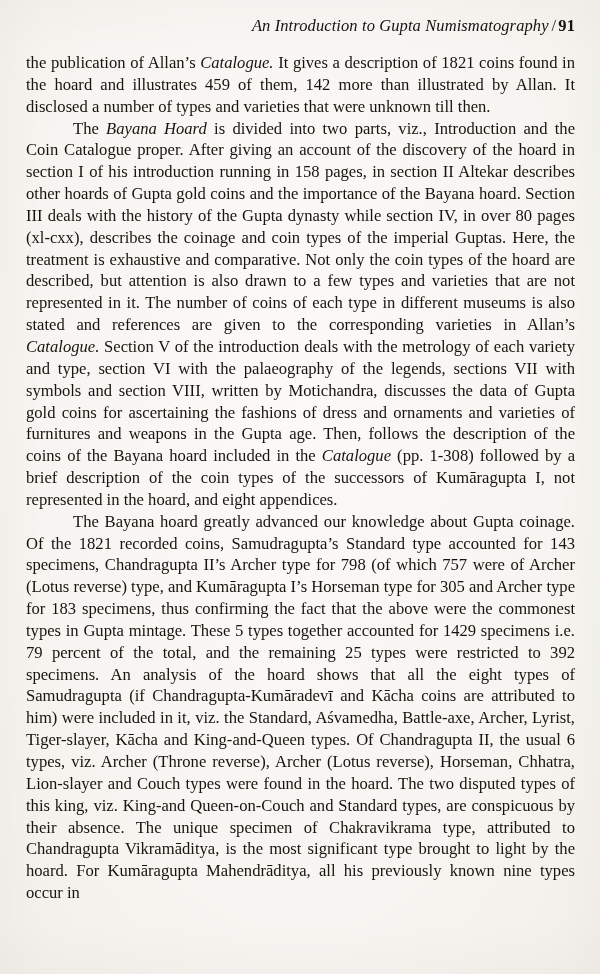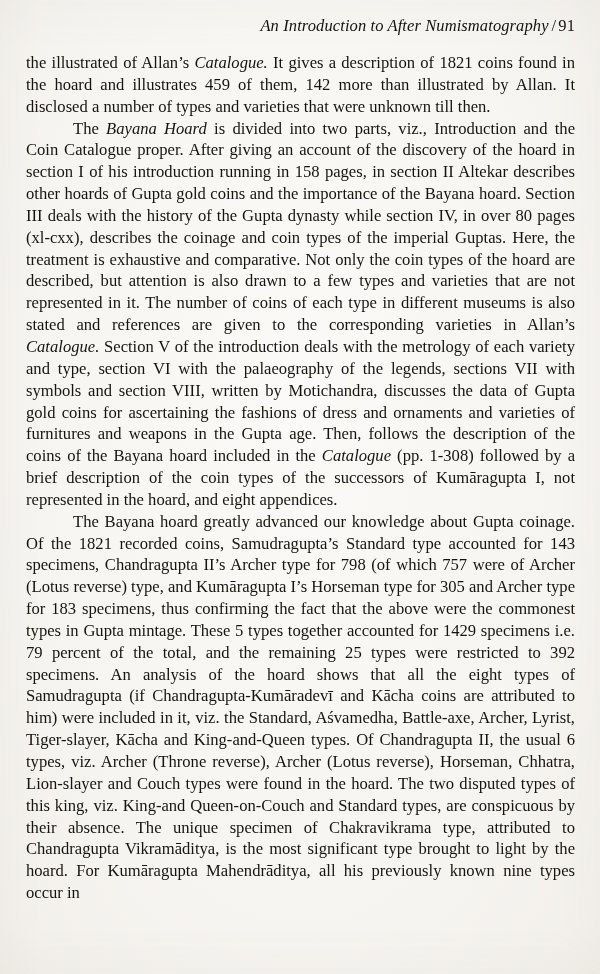--- a/index.html
+++ b/index.html
@@ -33,20 +33,21 @@
     width: 549px;
     text-align: right;
     font-style: italic;
     font-size: 16.5px;
     letter-spacing: 0.1px;
     color: #14110e;
     white-space: nowrap;
   }
   .running-head .folio {
     font-style: normal;
+    font-weight: bold;
   }
   .running-head .slash {
     font-style: normal;
     padding: 0 2px 0 3px;
   }
 
   
   .text-block {
     position: absolute;
     top: 52px;
@@ -81,23 +82,23 @@
       linear-gradient(90deg, rgba(120,110,95,0.05) 0%, rgba(0,0,0,0) 7%, rgba(0,0,0,0) 93%, rgba(120,110,95,0.045) 100%),
       linear-gradient(180deg, rgba(120,110,95,0.05) 0%, rgba(0,0,0,0) 5%, rgba(0,0,0,0) 95%, rgba(120,110,95,0.05) 100%);
   }
 </style>
 </head>
 <body>
 
 <div class="page">
 
   <div class="running-head">
-    <span>An Introduction to After Numismatography</span><span class="slash">/</span><span class="folio">91</span>
+    <span>An Introduction to Gupta Numismatography</span><span class="slash">/</span><span class="folio">91</span>
   </div>
 
   <div class="text-block">
-    <p class="para"><span>the illustrated of Allan’s </span><i>Catalogue.</i><span> It gives a description of 1821 coins found in the hoard and illustrates 459 of them, 142 more than illustrated by Allan. It disclosed a number of types and varieties that were unknown till then.</span></p>
+    <p class="para"><span>the publication of Allan’s </span><i>Catalogue.</i><span> It gives a description of 1821 coins found in the hoard and illustrates 459 of them, 142 more than illustrated by Allan. It disclosed a number of types and varieties that were unknown till then.</span></p>
     <p class="para indent"><span>The </span><i>Bayana Hoard</i><span> is divided into two parts, viz., Introduction and the Coin Catalogue proper. After giving an account of the discovery of the hoard in section I of his introduction running in 158 pages, in section II Altekar describes other hoards of Gupta gold coins and the importance of the Bayana hoard. Section III deals with the history of the Gupta dynasty while section IV, in over 80 pages (xl-cxx), describes the coinage and coin types of the imperial Guptas. Here, the treatment is exhaustive and comparative. Not only the coin types of the hoard are described, but attention is also drawn to a few types and varieties that are not represented in it. The number of coins of each type in different museums is also stated and references are given to the corresponding varieties in Allan’s </span><i>Catalogue.</i><span> Section V of the introduction deals with the metrology of each variety and type, section VI with the palaeography of the legends, sections VII with symbols and section VIII, written by Motichandra, discusses the data of Gupta gold coins for ascertaining the fashions of dress and ornaments and varieties of furnitures and weapons in the Gupta age. Then, follows the description of the coins of the Bayana hoard included in the </span><i>Catalogue</i><span> (pp. 1-308) followed by a brief description of the coin types of the successors of Kumāragupta I, not represented in the hoard, and eight appendices.</span></p>
     <p class="para indent"><span>The Bayana hoard greatly advanced our knowledge about Gupta coinage. Of the 1821 recorded coins, Samudragupta’s Standard type accounted for 143 specimens, Chandragupta II’s Archer type for 798 (of which 757 were of Archer (Lotus reverse) type, and Kumāragupta I’s Horseman type for 305 and Archer type for 183 specimens, thus confirming the fact that the above were the commonest types in Gupta mintage. These 5 types together accounted for 1429 specimens i.e. 79 percent of the total, and the remaining 25 types were restricted to 392 specimens. An analysis of the hoard shows that all the eight types of Samudragupta (if Chandragupta-Kumāradevī and Kācha coins are attributed to him) were included in it, viz. the Standard, Aśvamedha, Battle-axe, Archer, Lyrist, Tiger-slayer, Kācha and King-and-Queen types. Of Chandragupta II, the usual 6 types, viz. Archer (Throne reverse), Archer (Lotus reverse), Horseman, Chhatra, Lion-slayer and Couch types were found in the hoard. The two disputed types of this king, viz. King-and Queen-on-Couch and Standard types, are conspicuous by their absence. The unique specimen of Chakravikrama type, attributed to Chandragupta Vikramāditya, is the most significant type brought to light by the hoard. For Kumāragupta Mahendrāditya, all his previously known nine types occur in</span></p>
   </div>
 
   <div class="grain"></div>
 </div>
 
 </body></html>

